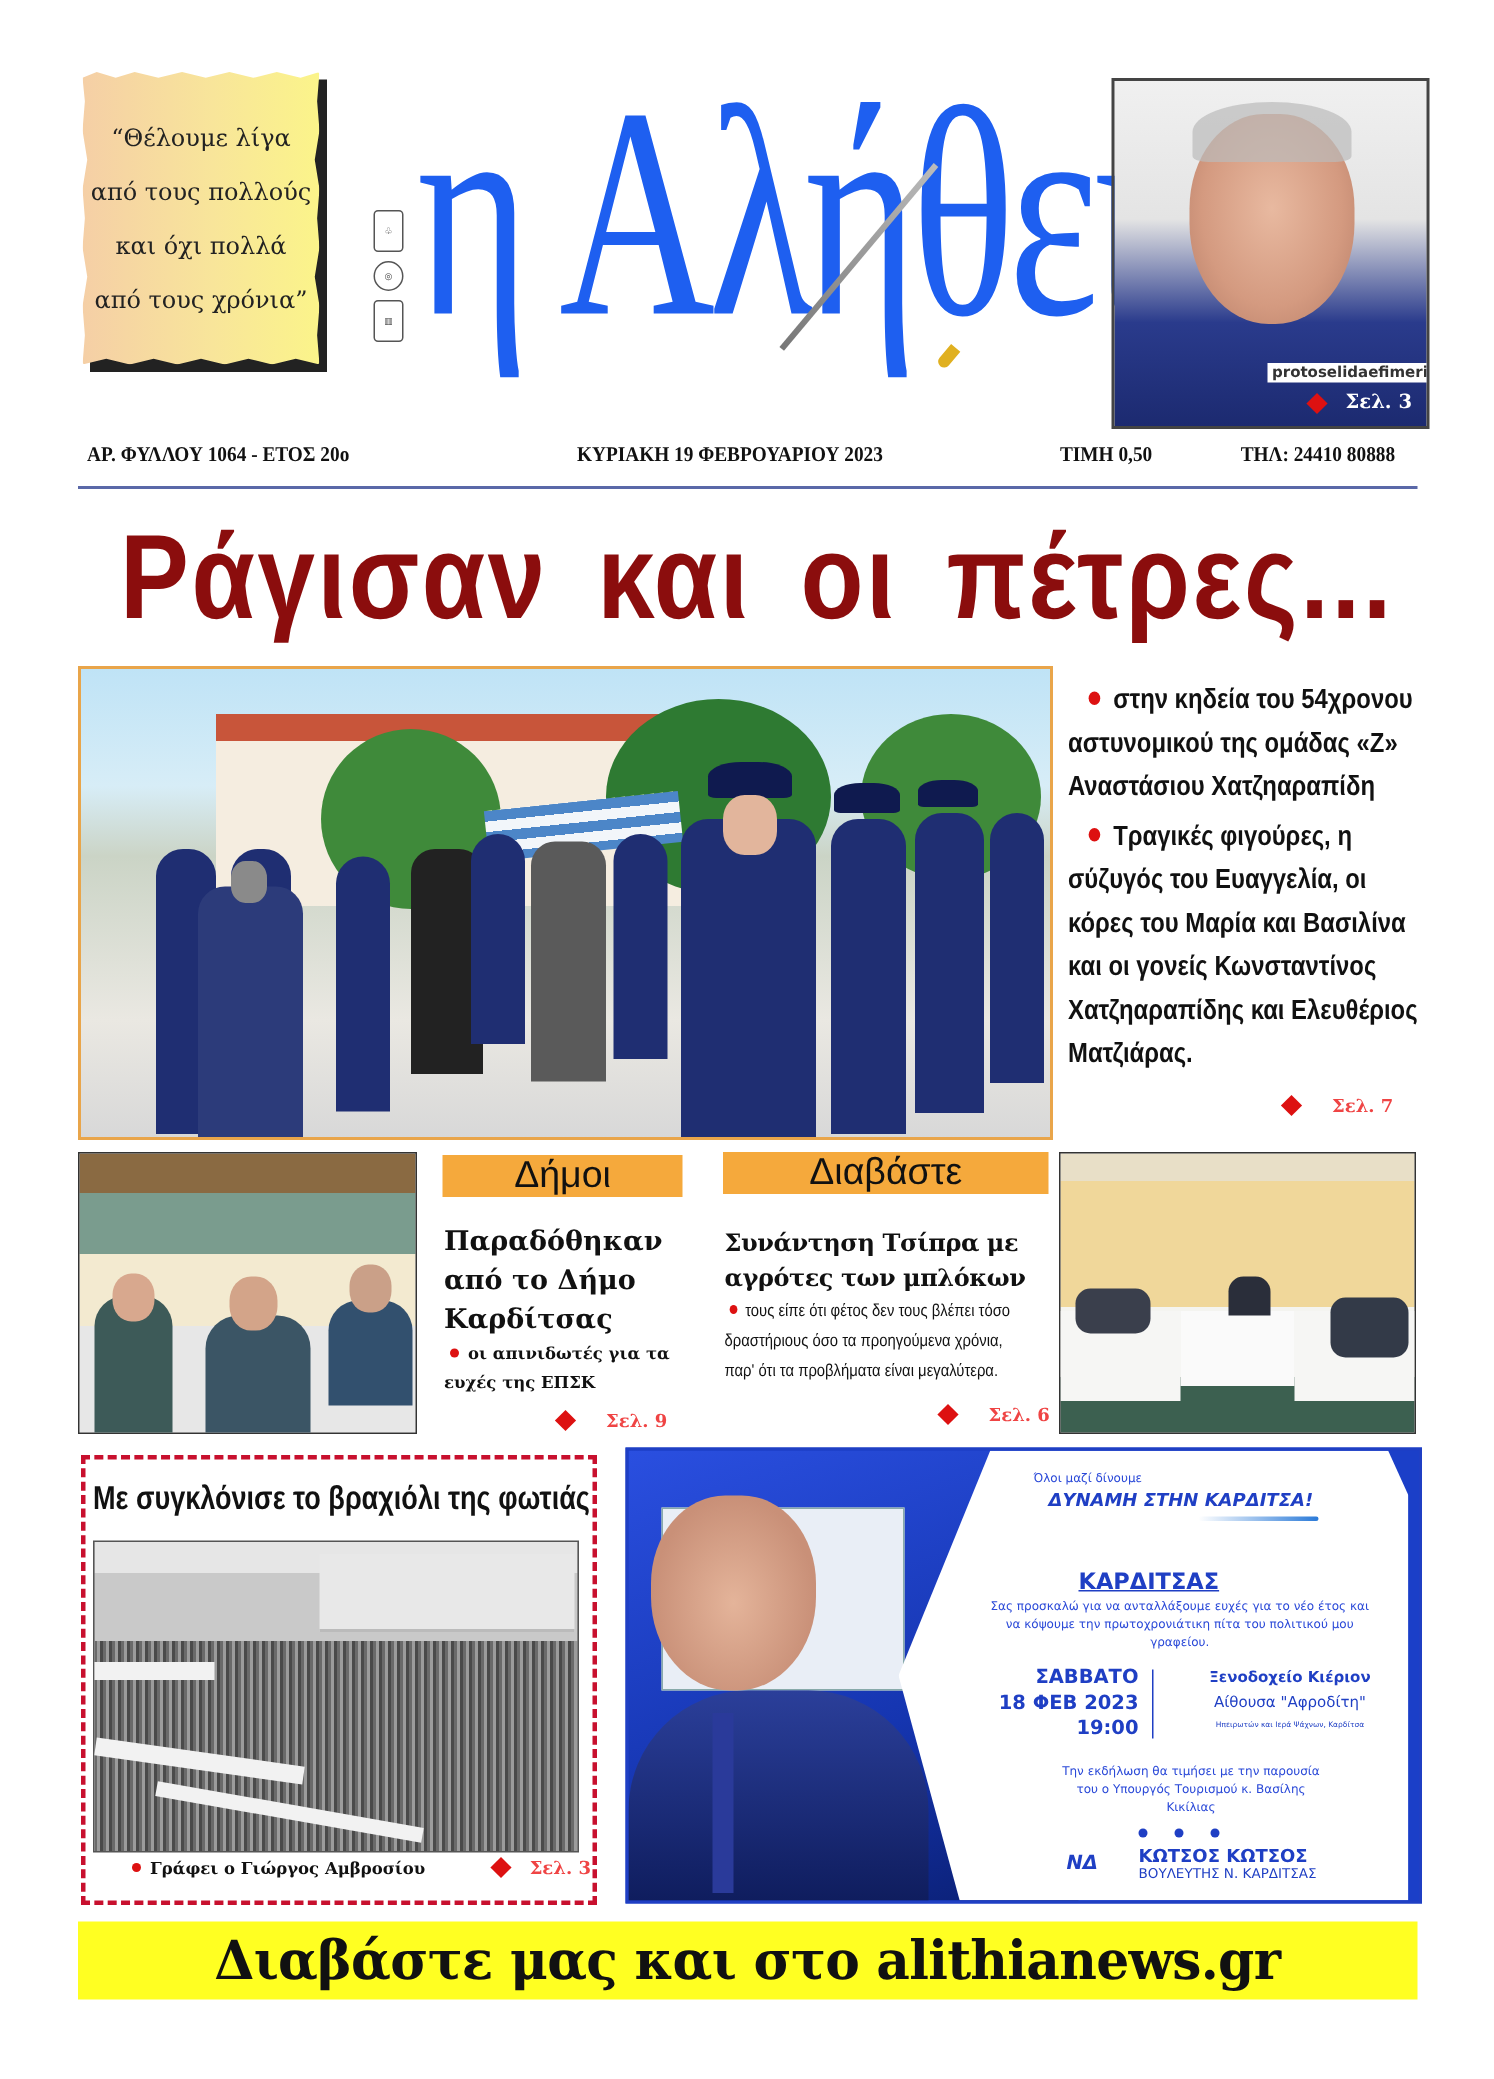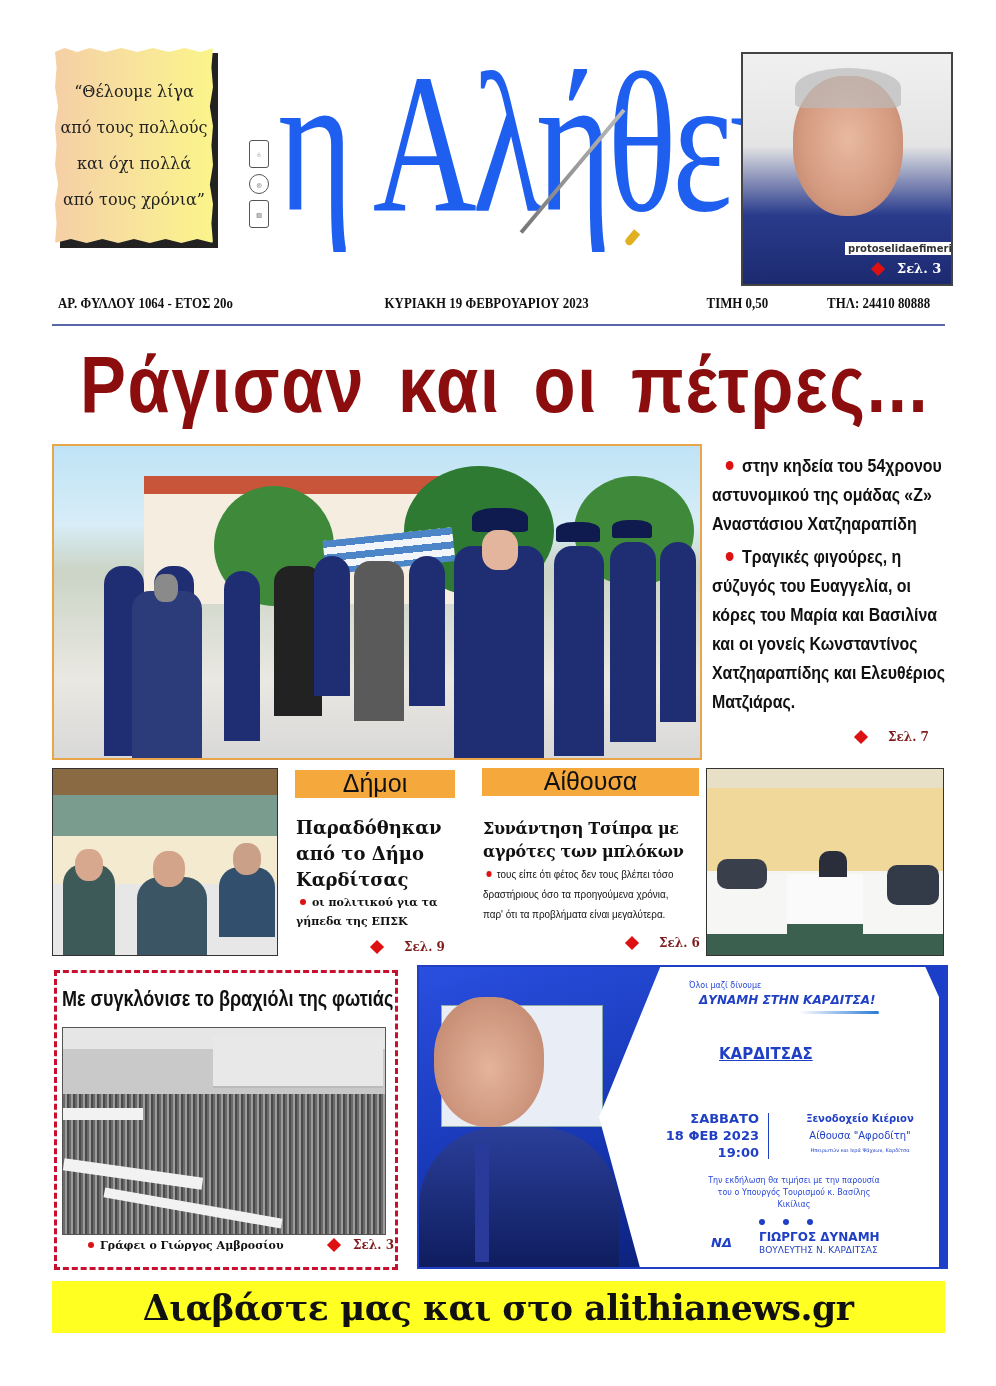--- a/index.html
+++ b/index.html
@@ -43,21 +43,21 @@
   .officer { position:absolute; background:#1f2e72; border-radius:18px 18px 0 0; }
   .officer-cap { position:absolute; background:#0f1a4f; border-radius:40% 40% 10% 10%; }
   .officer-face { position:absolute; background:#e2b59c; border-radius:40%; }
   .priest { position:absolute; background:#222; border-radius:16px 16px 0 0; }
   .flag-coffin { position:absolute; left:270px; top:88px; width:130px; height:34px; background:repeating-linear-gradient(180deg,#4c86c8 0 7px,#f2f6fa 7px 14px); transform:rotate(-6deg); }
 
   
   .side-text { left:712px; top:451px; width:235px; font-family:"Liberation Sans", sans-serif; font-weight:bold; font-size:18.5px; line-height:29px; color:#111; transform:scaleX(.86); transform-origin:left top; width:272px; }
   .side-text p { margin:0 0 0 0; }
   .bullet-dot { display:inline-block; width:9px; height:9px; border-radius:50%; background:#d11; margin:0 10px 3px 16px; vertical-align:middle; }
-  .pageref { font-family:"DejaVu Serif", serif; font-weight:bold; font-size:12px; display:flex; align-items:center; gap:22px; color:#7f1d1d; }
+  .pageref { font-family:"DejaVu Serif", serif; font-weight:bold; font-size:12px; display:flex; align-items:center; gap:22px; color:#ef4444; }
 
   
   .photo-municipal { left:52px; top:768px; width:224px; height:186px; border:1px solid #333; overflow:hidden; background:linear-gradient(180deg,#8a6a42 0 14%,#7a9c8e 14% 36%,#f3ead0 36% 62%,#e7e7e7 62%); }
   .photo-meeting { left:706px; top:768px; width:236px; height:186px; border:1px solid #333; overflow:hidden; background:linear-gradient(180deg,#e8dfc7 0 10%,#f0d79a 10% 55%,#f4f4f0 55% 80%,#3c6050 80%); }
 
   
   .tab { height:28px; background:#f5a93c; font-family:"Liberation Sans", sans-serif; font-size:25px; color:#111; display:flex; align-items:flex-end; justify-content:center; line-height:30px; padding-bottom:0; }
   .tab-dimoi { left:295px; top:770px; width:160px; }
   .tab-politiki { left:482px; top:768px; width:217px; }
   .story-head { font-family:"DejaVu Serif", serif; font-weight:bold; color:#111; }
@@ -171,27 +171,27 @@
   <div style="position:absolute;left:10px;top:95px;width:52px;height:95px;background:#3d5a58;border-radius:20px 20px 0 0;"></div>
   <div style="position:absolute;left:22px;top:80px;width:28px;height:32px;background:#d8a88e;border-radius:45%;"></div>
   <div style="position:absolute;left:84px;top:108px;width:70px;height:80px;background:#3b5565;border-radius:22px 22px 0 0;"></div>
   <div style="position:absolute;left:100px;top:82px;width:32px;height:36px;background:#d3a489;border-radius:45%;"></div>
   <div style="position:absolute;left:166px;top:98px;width:56px;height:70px;background:#32506e;border-radius:20px 20px 0 0;"></div>
   <div style="position:absolute;left:180px;top:74px;width:28px;height:32px;background:#caa088;border-radius:45%;"></div>
 </div>
 
 <div class="abs tab tab-dimoi">Δήμοι</div>
 <div class="abs story-head story1-head">Παραδόθηκαν από το Δήμο Καρδίτσας</div>
-<div class="abs story1-sub"><span class="small-dot"></span><span>οι πολιτικού για τα γήπεδα της ΕΠΣΚ</span></div>
+<div class="abs story1-sub"><span class="small-dot"></span><span>οι απινιδωτές για τα ευχές της ΕΠΣΚ</span></div>
 <div class="abs pageref" style="left:372px;top:940px;">
   <span class="diamond"></span>
   <span>Σελ. 9</span>
 </div>
 
-<div class="abs tab tab-politiki">Αίθουσα</div>
+<div class="abs tab tab-politiki">Διαβάστε</div>
 <div class="abs story-head story2-head">Συνάντηση Τσίπρα με αγρότες των μπλόκων</div>
 <div class="abs story2-sub"><span class="small-dot"></span><span>τους είπε ότι φέτος δεν τους βλέπει τόσο δραστήριους όσο τα προηγούμενα χρόνια, παρ' ότι τα προβλήματα είναι μεγαλύτερα.</span></div>
 <div class="abs pageref" style="left:627px;top:936px;text-align:center;">
   <span class="diamond"></span>
   <span>Σελ. 6</span>
 </div>
 
 <div class="abs photo-meeting">
   <div style="position:absolute;left:0;top:95px;width:236px;height:60px;">
     <div style="position:absolute;left:80px;top:10px;width:76px;height:50px;background:#fafafa;"></div>
@@ -224,39 +224,40 @@
     <div class="ad-building"></div>
     <div class="ad-suit"></div>
     <div class="ad-person" style="left:15px;top:30px;"></div>
     <div style="position:absolute;left:56px;top:175px;width:14px;height:120px;background:#2a3a9a;"></div>
   </div>
   <div class="ad-panel"></div>
   <div class="ad-txt ad-small" style="left:270px;top:14px;">Όλοι μαζί δίνουμε</div>
   <div class="ad-txt ad-bold" style="left:280px;top:26px;font-size:12px;font-style:italic;">ΔΥΝΑΜΗ ΣΤΗΝ ΚΑΡΔΙΤΣΑ!</div>
   <div style="position:absolute;left:380px;top:44px;width:80px;height:3px;background:linear-gradient(90deg,transparent,#2a7ad8);border-radius:3px;"></div>
   <div class="ad-txt ad-bold" style="left:300px;top:78px;font-size:15px;text-decoration:underline;">ΚΑΡΔΙΤΣΑΣ</div>
+  <div class="ad-txt ad-small" style="left:240px;top:98px;width:255px;line-height:12px;">Σας προσκαλώ για να ανταλλάξουμε ευχές για το νέο έτος και να κόψουμε την πρωτοχρονιάτικη πίτα του πολιτικού μου γραφείου.</div>
   <div class="ad-txt ad-bold" style="left:240px;top:143px;width:100px;text-align:right;font-size:13px;line-height:17px;">
     <div>ΣΑΒΒΑΤΟ</div>
     <div>18 ΦΕΒ 2023</div>
     <div>19:00</div>
   </div>
   <div style="position:absolute;left:349px;top:146px;width:1px;height:46px;background:#1f3fc4;"></div>
   <div class="ad-txt" style="left:356px;top:143px;width:170px;text-align:center;">
     <div class="ad-bold" style="font-size:10px;line-height:17px;">Ξενοδοχείο Κιέριον</div>
     <div style="font-size:10px;line-height:17px;">Αίθουσα "Αφροδίτη"</div>
     <div style="font-size:5px;line-height:12px;">Ηπειρωτών και Ιερά Ψάχνων, Καρδίτσα</div>
   </div>
   <div class="ad-txt ad-small" style="left:285px;top:208px;width:180px;line-height:12px;">Την εκδήλωση θα τιμήσει με την παρουσία του ο Υπουργός Τουρισμού κ. Βασίλης Κικίλιας</div>
   <div style="position:absolute;left:340px;top:252px;display:flex;gap:18px;">
     <span style="width:6px;height:6px;border-radius:50%;background:#1f3fc4;"></span>
     <span style="width:6px;height:6px;border-radius:50%;background:#1f3fc4;"></span>
     <span style="width:6px;height:6px;border-radius:50%;background:#1f3fc4;"></span>
   </div>
   <div class="ad-txt ad-bold" style="left:292px;top:268px;font-size:13px;font-style:italic;">ΝΔ</div>
   <div class="ad-txt" style="left:340px;top:263px;text-align:left;">
-    <div class="ad-bold" style="font-size:12px;line-height:14px;">ΓΙΩΡΓΟΣ ΔΥΝΑΜΗ</div>
+    <div class="ad-bold" style="font-size:12px;line-height:14px;">ΚΩΤΣΟΣ ΚΩΤΣΟΣ</div>
     <div style="font-size:9px;line-height:12px;">ΒΟΥΛΕΥΤΗΣ Ν. ΚΑΡΔΙΤΣΑΣ</div>
   </div>
 </div>
 
 <div class="abs banner">
   <span>Διαβάστε μας και στο alithianews.gr</span>
 </div>
 
 </body></html>

